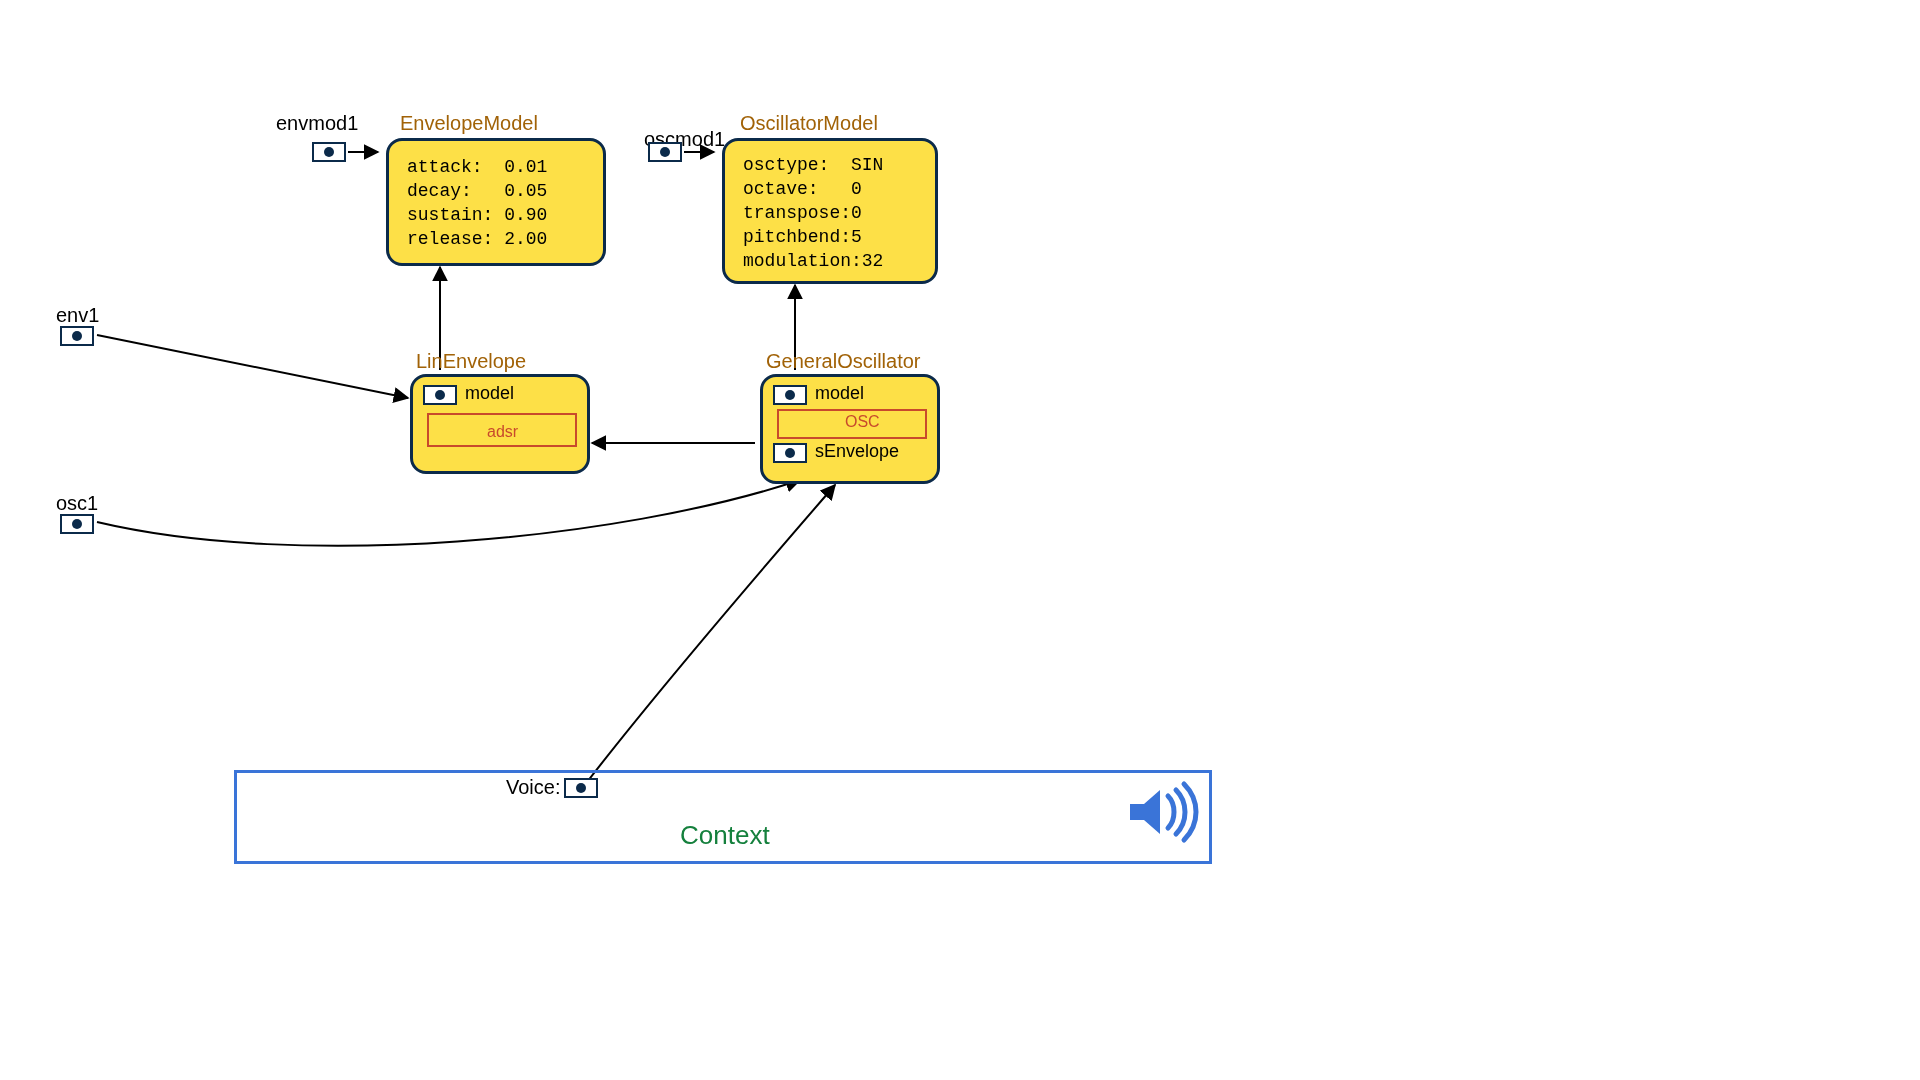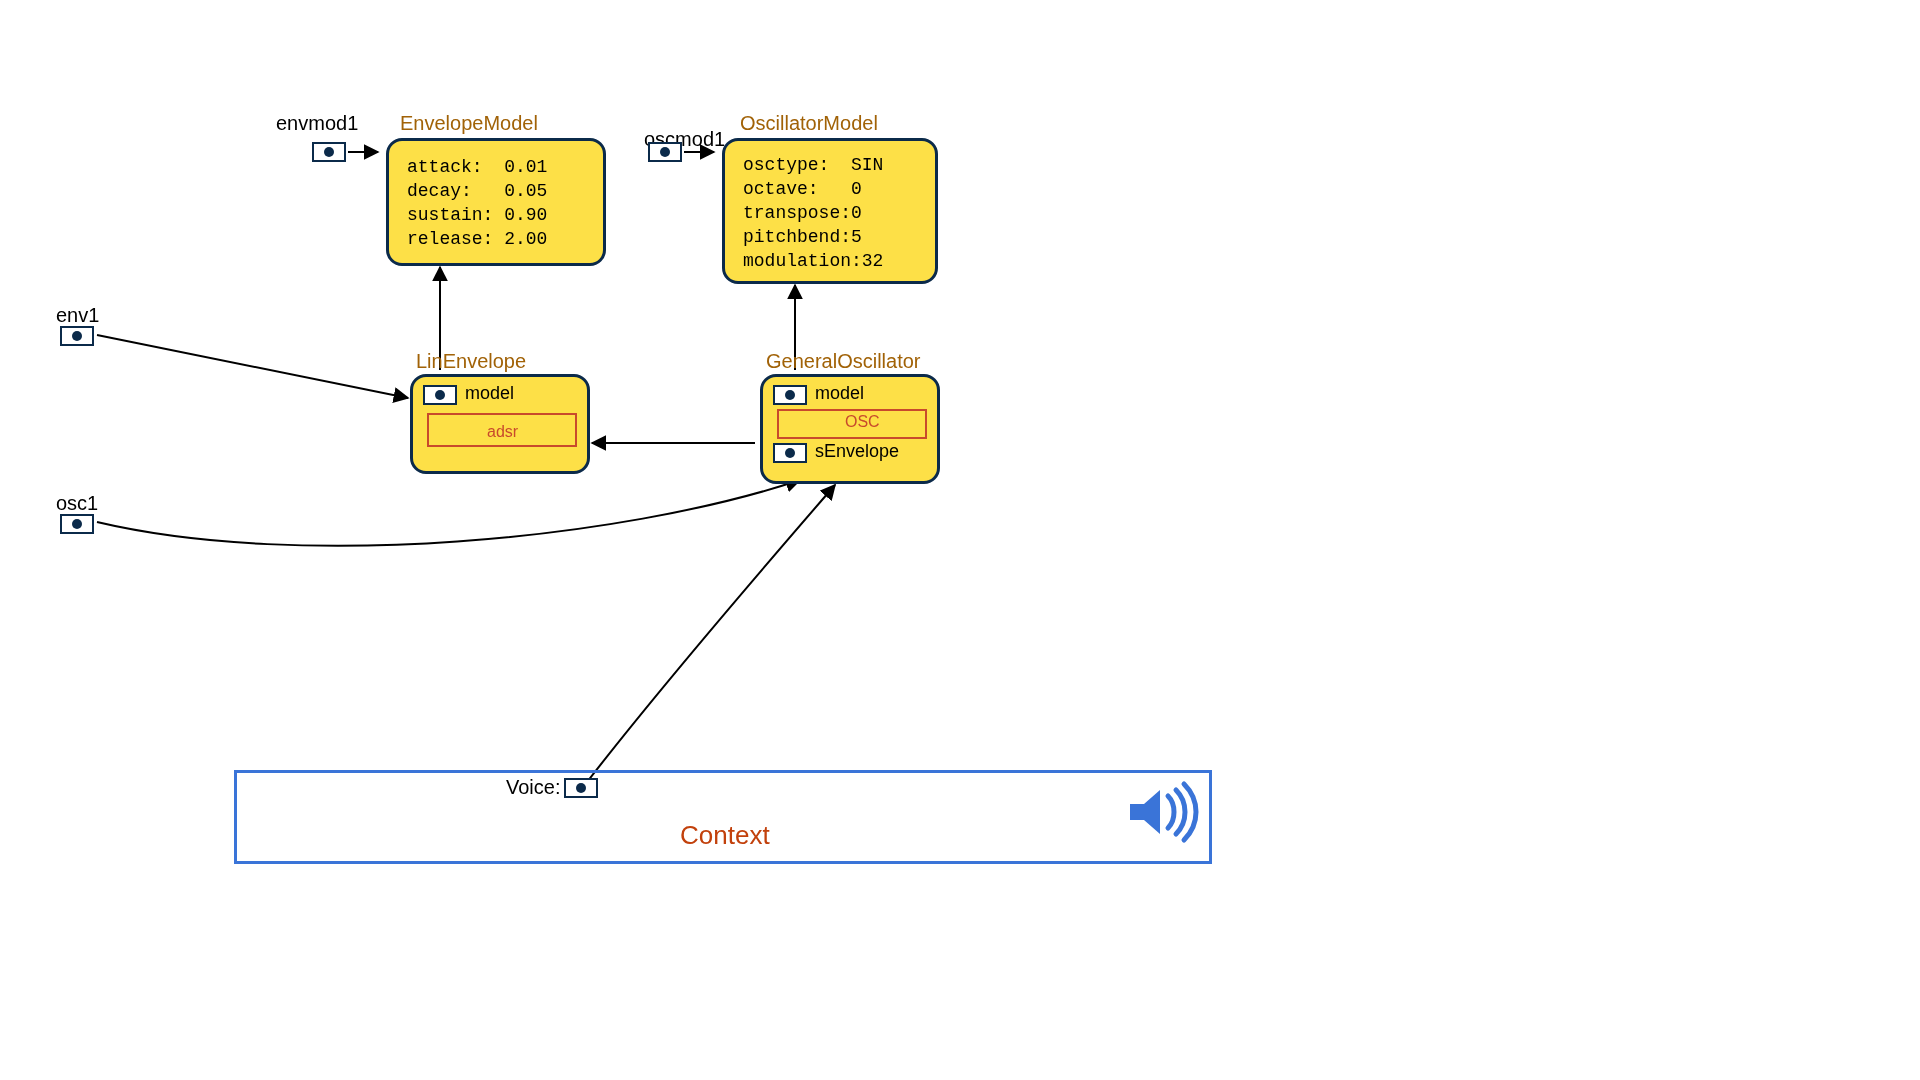--- a/index.html
+++ b/index.html
@@ -76,21 +76,21 @@
     font-size: 16px;
   }
   .context-box {
     position: absolute;
     border: 3px solid #3a74d8;
     box-sizing: border-box;
   }
   .context-title {
     position: absolute;
     font-size: 26px;
-    color: #c2410c;
+    color: #15803d;
   }
 </style>
 </head>
 <body>
 
 <div class="canvas">
 
   <svg class="overlay" viewBox="0 0 1920 1080">
     <defs>
       <marker id="arrow" viewBox="0 0 10 10" refX="9" refY="5" markerWidth="8" markerHeight="8" orient="auto-start-reverse">

